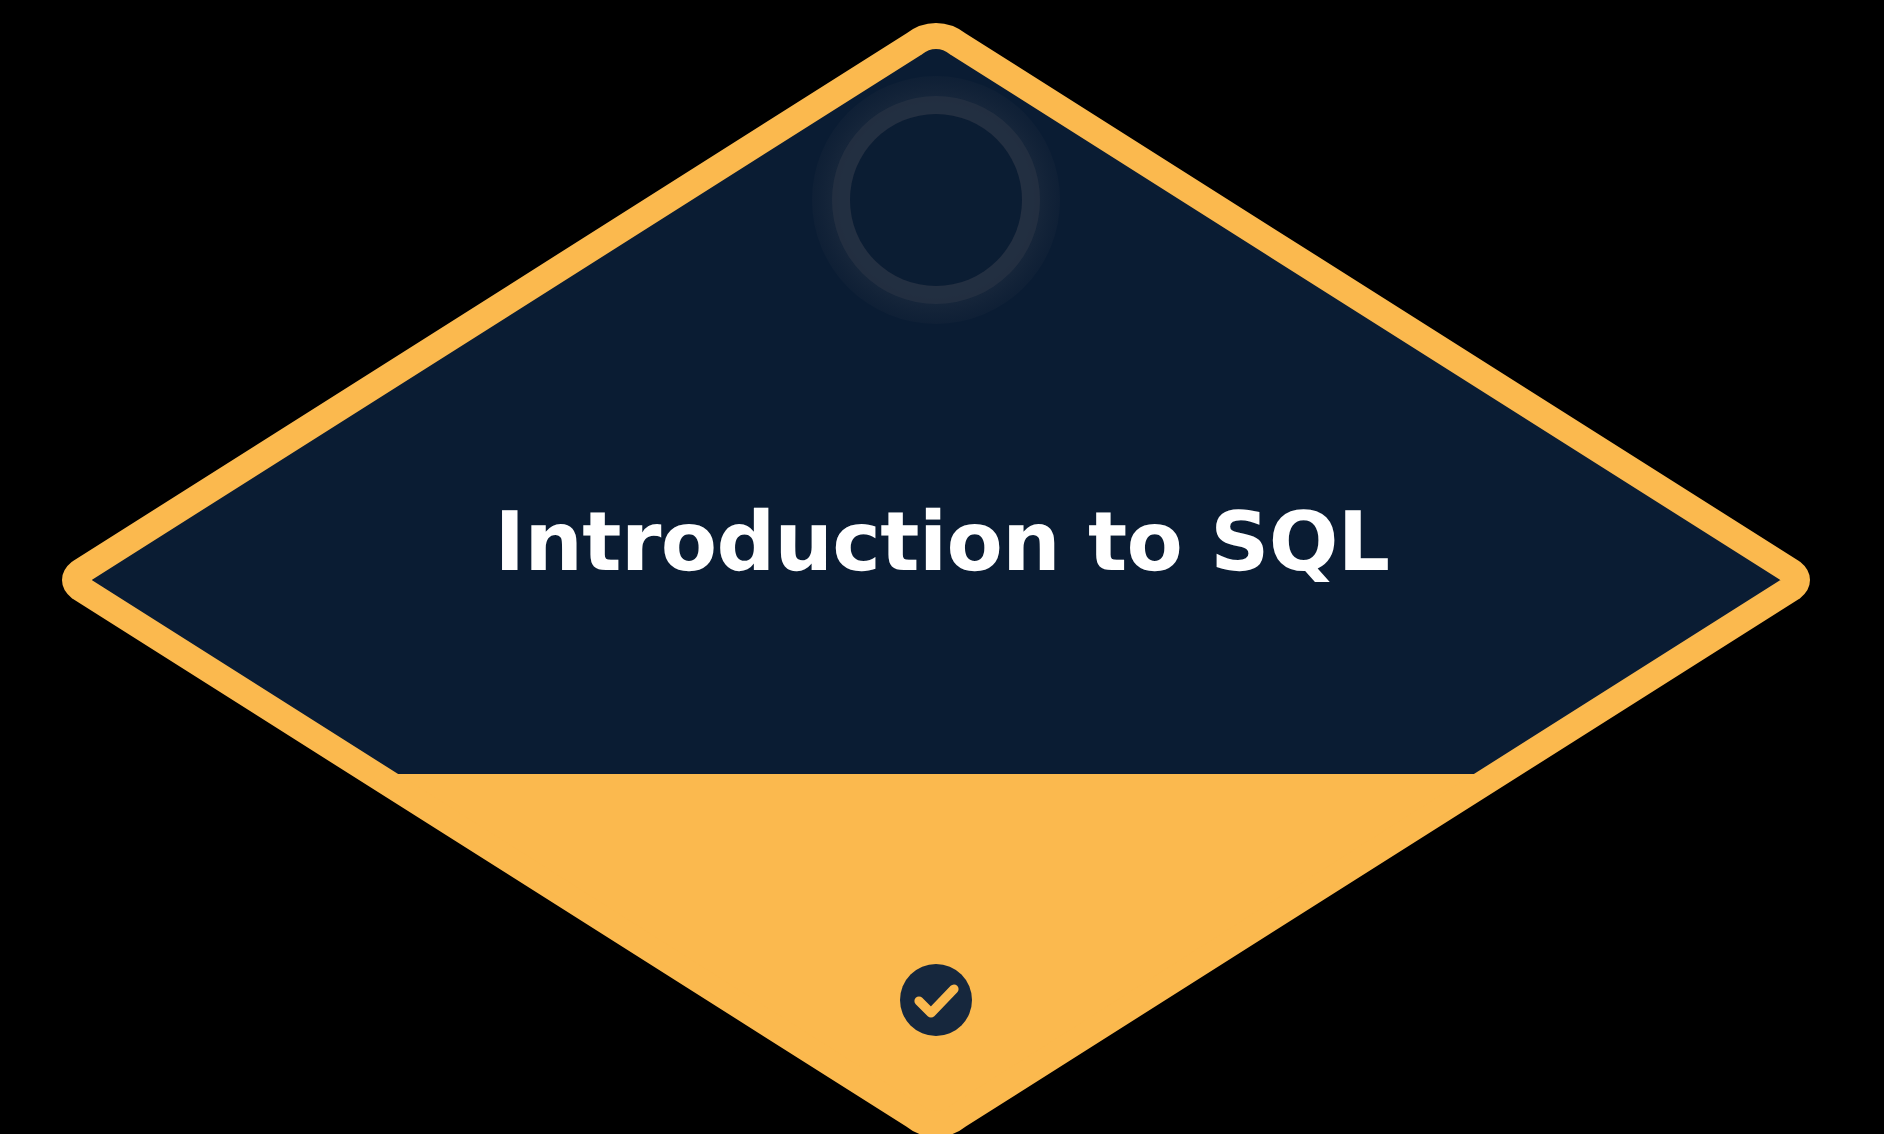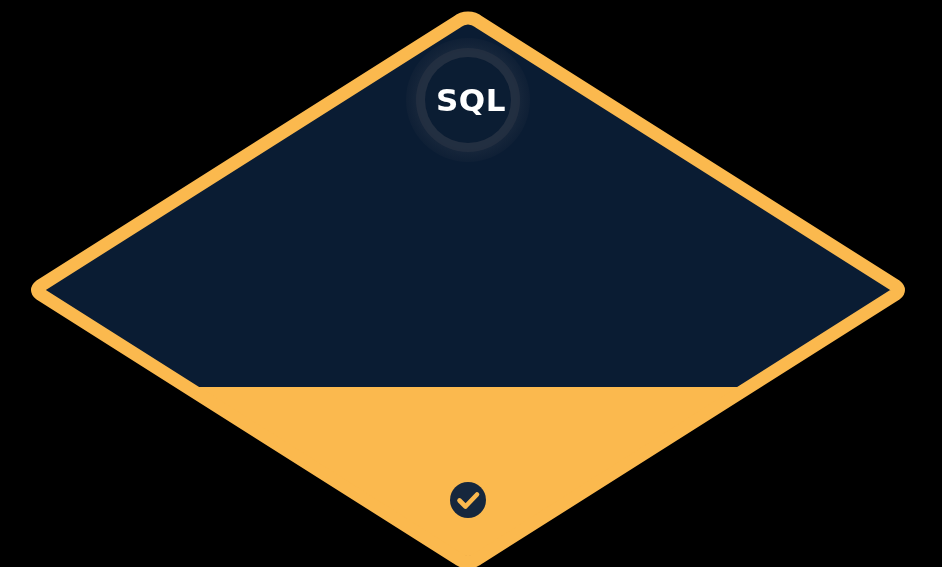--- a/index.html
+++ b/index.html
@@ -120,17 +120,17 @@
              Q 35 290 40 286
              L 457 22
              Q 462 18 468 18 Z" fill="none" stroke="#fbb94e" stroke-width="13" stroke-linejoin="round" stroke-linecap="round"></path>
 
     <g>
       <circle cx="468" cy="500" r="18" fill="#16273d"></circle>
       <path d="M 459.5 500.5 L 465.5 506.5 L 477 494.5" fill="none" stroke="#fbb94e" stroke-width="4.6" stroke-linecap="round" stroke-linejoin="round"></path>
     </g>
   </svg>
 
-  <div class="overlay" id="sql-badge-label">SQL</div>
 
+  <div class="overlay" id="course-title">Introduction to SQL</div>
 
 
 </div>
 
 </body></html>

